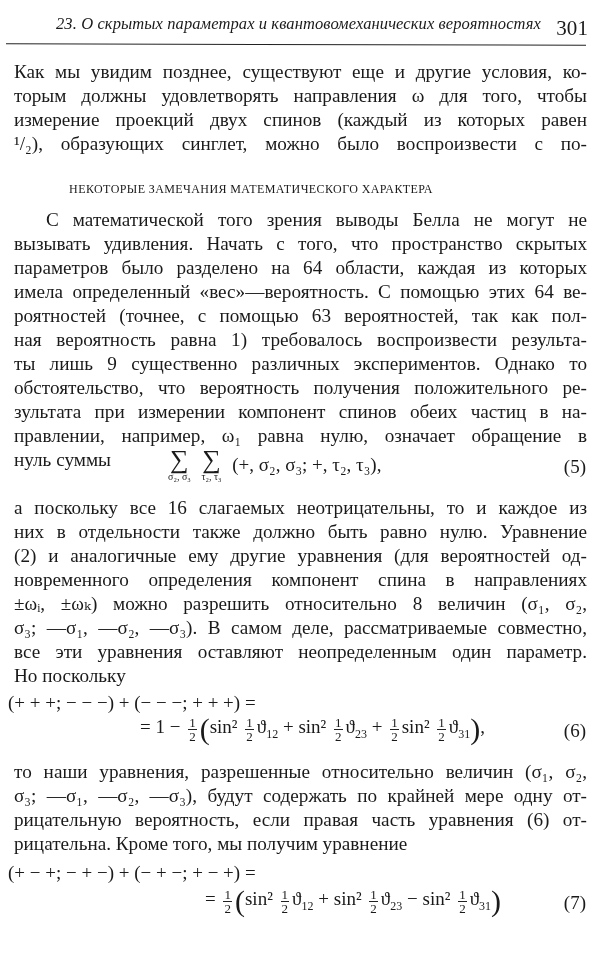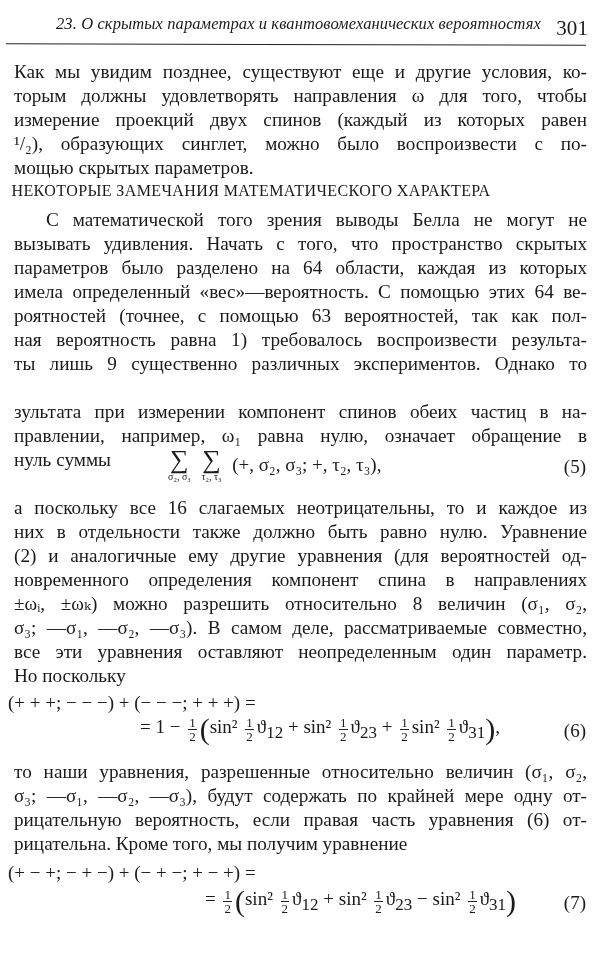--- a/index.html
+++ b/index.html
@@ -9,58 +9,58 @@
   .running-head { position:absolute; left:56px; top:14px; width:540px; height:26px;
                   font-style:italic; font-size:16.5px; letter-spacing:0.1px;text-decoration:underline; }
   .running-head .title { position:absolute; left:0; top:0; }
   .running-head .pageno { position:absolute; right:8px; top:2px; font-style:normal; font-size:21px; }
   .head-rule { position:absolute; left:6px; top:44px; width:580px; height:0;
                border-top:1.6px solid #222; transform:rotate(0.15deg); }
   .line { position:absolute; left:14px; width:573px; font-size:19.2px; line-height:24px;
           white-space:nowrap; text-align:justify; text-align-last:justify; }
   .line.last { text-align-last:left; }
   .section-heading { position:absolute; left:0; width:502px; top:176px; text-align:center;
-                     font-size:16px; letter-spacing:0.4px; }
+                     font-size:12px; letter-spacing:0.4px; }
   .eq { position:absolute; font-size:19px; white-space:nowrap; }
   .eqno { position:absolute; right:14px; font-size:19px; }
   .sum { display:inline-block; text-align:center; vertical-align:middle; margin-right:6px; }
   .sum .sig { font-size:26px; line-height:24px; display:block; }
   .sum .lim { font-size:10px; line-height:10px; display:block; }
   .frac { display:inline-block; vertical-align:middle; text-align:center; font-size:13px; line-height:13px; margin:0 3px; }
   .frac .n { display:block; border-bottom:1px solid #222; padding:0 1px; }
   .frac .d { display:block; }
   .paren { font-size:30px; vertical-align:middle; font-weight:300; }
-  sub, sup { font-size:17px; }
+  sub, sup { font-size:12px; }
 </style>
 </head>
 <body>
 
 <div class="page">
 
   <div class="running-head">
     <span class="title">23. О скрытых параметрах и квантовомеханических вероятностях</span>
     <span class="pageno">301</span>
   </div>
   <div class="head-rule"></div>
 
   <div class="line" style="top:60px">Как мы увидим позднее, существуют еще и другие условия, ко-</div>
   <div class="line" style="top:84px">торым должны удовлетворять направления ω для того, чтобы</div>
   <div class="line" style="top:108px">измерение проекций двух спинов (каждый из которых равен</div>
   <div class="line" style="top:132px">¹/₂), образующих синглет, можно было воспроизвести с по-</div>
-  <div class="line last" style="top:156px">мощью скрытых параметров.</div>
 
   <div class="section-heading" style="top:182px">НЕКОТОРЫЕ ЗАМЕЧАНИЯ МАТЕМАТИЧЕСКОГО ХАРАКТЕРА</div>
 
   <div class="line" style="top:208px; left:46px; width:541px">С математической того зрения выводы Белла не могут не</div>
   <div class="line" style="top:232px">вызывать удивления. Начать с того, что пространство скрытых</div>
   <div class="line" style="top:256px">параметров было разделено на 64 области, каждая из которых</div>
   <div class="line" style="top:280px">имела определенный «вес»—вероятность. С помощью этих 64 ве-</div>
   <div class="line" style="top:304px">роятностей (точнее, с помощью 63 вероятностей, так как пол-</div>
   <div class="line" style="top:328px">ная вероятность равна 1) требовалось воспроизвести результа-</div>
   <div class="line" style="top:352px">ты лишь 9 существенно различных экспериментов. Однако то</div>
+  <div class="line" style="top:376px">обстоятельство, что вероятность получения положительного ре-</div>
   <div class="line" style="top:400px">зультата при измерении компонент спинов обеих частиц в на-</div>
   <div class="line" style="top:424px">правлении, например, ω₁ равна нулю, означает обращение в</div>
   <div class="line last" style="top:448px">нуль суммы</div>
 
   <div class="eq" style="left:168px; top:448px">
     <span class="sum">
       <span class="sig">∑</span>
       <span class="lim">σ₂, σ₃</span>
     </span>
     <span class="sum">

